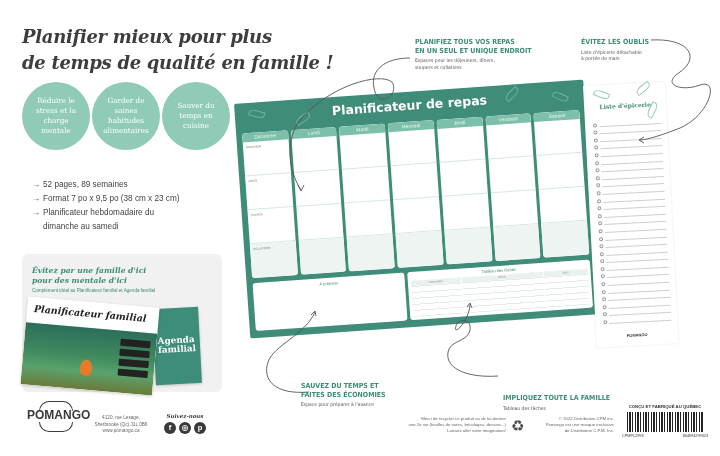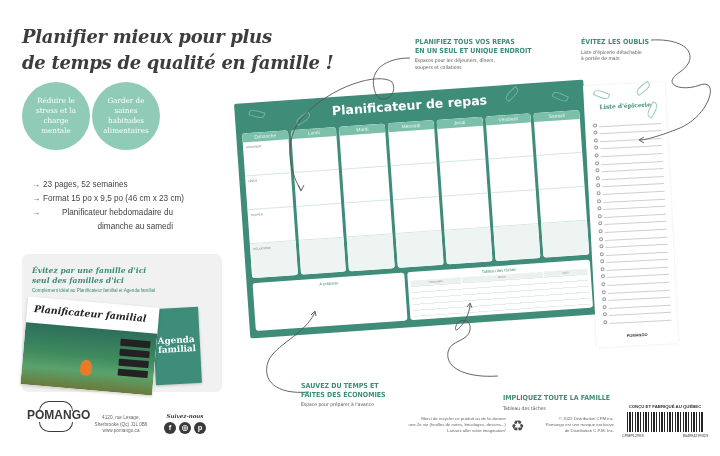--- a/index.html
+++ b/index.html
@@ -100,41 +100,42 @@
 <body>
 
 <div class="headline">
   <div>Planifier mieux pour plus</div>
   <div>de temps de qualité en famille !</div>
 </div>
 
 <div class="circles">
   <div class="circle">Réduire le stress et la charge mentale</div>
   <div class="circle">Garder de saines habitudes alimentaires</div>
+  <div class="circle">Sauver du temps en cuisine</div>
 </div>
 
 <div class="features">
   <div class="f-item">
     <span class="arrow">→</span>
-    <span>23 pages, 52 semaines</span>
+    <span>52 pages, 89 semaines</span>
   </div>
   <div class="f-item">
     <span class="arrow">→</span>
-    <span>Format 15 po x 9,5 po (46 cm x 23 cm)</span>
+    <span>Format 7 po x 9,5 po (38 cm x 23 cm)</span>
   </div>
   <div class="f-item">
     <span class="arrow">→</span>
-    <span style="width:130px;text-align:right;">Planificateur hebdomadaire du dimanche au samedi</span>
+    <span style="width:130px;">Planificateur hebdomadaire du dimanche au samedi</span>
   </div>
 </div>
 
 <div class="family-box">
   <div class="t1">
     <div>Évitez par une famille d'ici</div>
-    <div>seul des familles d'ici</div>
+    <div>pour des mentale d'ici</div>
   </div>
   <div class="t2">Complément idéal au Planificateur familial et Agenda familial</div>
   <div class="prod-agenda">
     <div class="atitle">
       <div>Agenda</div>
       <div>familial</div>
     </div>
   </div>
   <div class="prod-planner">
     <div class="ptitle">Planificateur familial</div>

